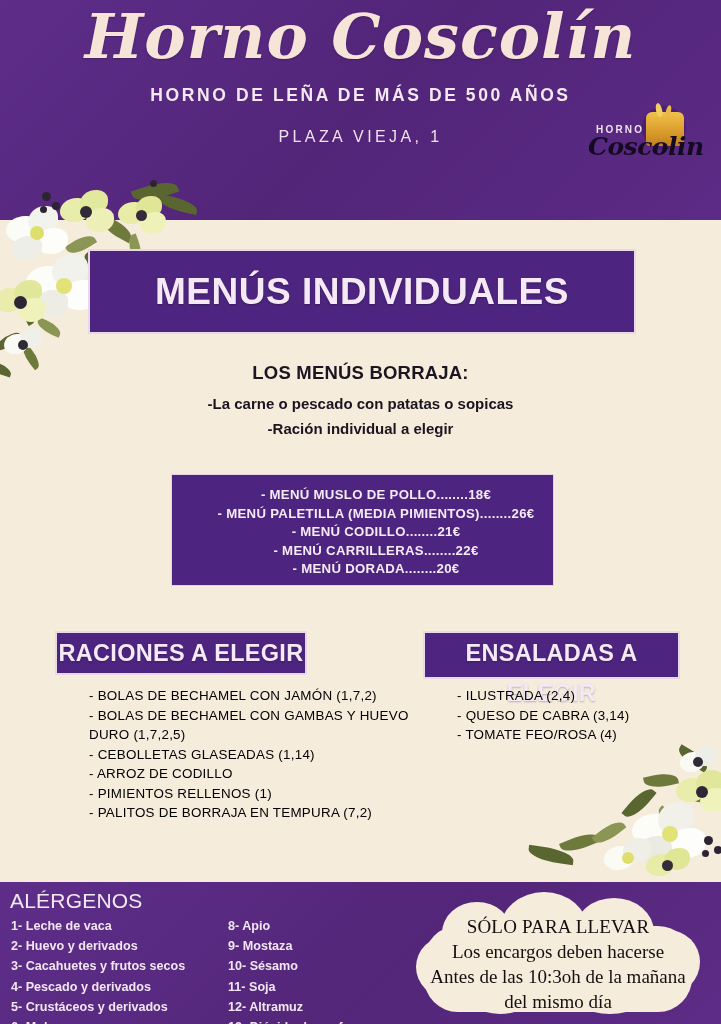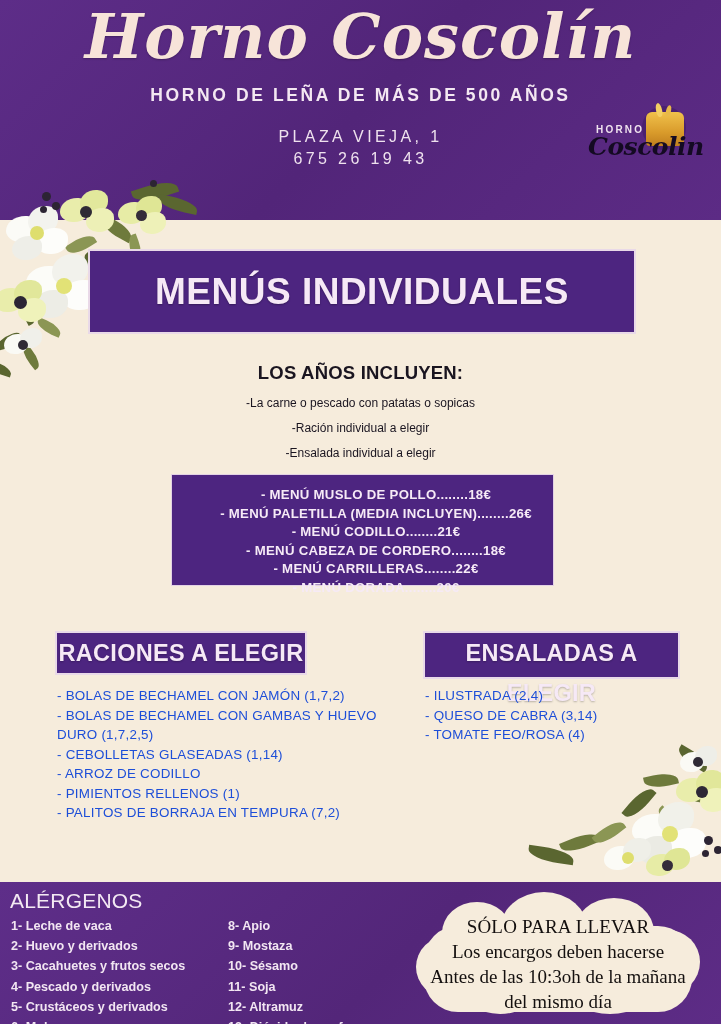--- a/index.html
+++ b/index.html
@@ -170,22 +170,22 @@
     text-align: center;
     color: #1a1520;
   }
   .includes .head {
     font-size: 18.5px;
     font-weight: 700;
     letter-spacing: 0.2px;
     margin-bottom: 7px;
   }
   .includes .line {
-    font-size: 12px;
-    font-weight: 400;
+    font-size: 15px;
+    font-weight: 700;
     line-height: 25px;
   }
 
   
   .price-box {
     position: absolute;
     left: 171px; top: 474px;
     width: 383px; height: 112px;
     background: #4d2580;
     border: 1px solid #e3d2e4;
@@ -217,21 +217,21 @@
     color: #f6e9f6;
     letter-spacing: 0.3px;
     text-shadow: 0 1px 2px rgba(0,0,0,.25);
   }
   #box-raciones { left: 55px; top: 631px; width: 252px; height: 44px; }
   #box-raciones .sec-box-text { line-height: 40px; }
   #box-ensaladas { left: 423px; top: 631px; width: 257px; height: 48px; }
   #box-ensaladas .sec-box-text { line-height: 40px; }
 
   
-  .item-list { position: absolute; color: #1d4ed8; }
+  .item-list { position: absolute; color: #000000; margin-left: 32px; }
   #list-raciones { left: 57px; top: 686px; width: 350px; }
   #list-ensaladas { left: 425px; top: 686px; width: 265px; }
   .item {
     font-size: 13.4px;
     font-weight: 500;
     letter-spacing: 0.25px;
     line-height: 19.5px;
     white-space: pre-wrap;
   }
 
@@ -301,21 +301,20 @@
 </style>
 </head>
 <body>
 
 <div id="poster">
 
   <div class="header-band">
     <div class="brand-script">Horno Coscolín</div>
     <div class="brand-tagline">HORNO DE LEÑA DE MÁS DE 500 AÑOS</div>
     <div class="addr l1">PLAZA VIEJA, 1</div>
-    <div class="addr l2">675 26 19 43</div>
 
     <div class="logo-badge">
       <div class="logo-blob"></div>
       <div class="logo-bread"></div>
       <div class="logo-horno">HORNO</div>
       <div class="logo-script">Coscolin</div>
     </div>
   </div>
 
   <div class="floral" style="left:-18px; top:176px; width:220px; height:205px;">
@@ -418,31 +417,29 @@
     <div class="berry" style="left:184px; top:96px; width:9px; height:9px;"></div>
     <div class="berry" style="left:194px; top:106px; width:8px; height:8px;"></div>
     <div class="berry" style="left:182px; top:110px; width:7px; height:7px;"></div>
   </div>
 
   <div class="title-box">
     <div class="title-box-text">MENÚS INDIVIDUALES</div>
   </div>
 
   <div class="includes">
-    <div class="head">LOS AÑOS INCLUYEN:</div>
+    <div class="head">LOS MENÚS BORRAJA:</div>
     <div class="line">-La carne o pescado con patatas o sopicas</div>
     <div class="line">-Ración individual a elegir</div>
-    <div class="line">-Ensalada individual a elegir</div>
   </div>
 
   <div class="price-box">
     <div class="price-line">- MENÚ MUSLO DE POLLO........18€</div>
-    <div class="price-line">- MENÚ PALETILLA (MEDIA INCLUYEN)........26€</div>
+    <div class="price-line">- MENÚ PALETILLA (MEDIA PIMIENTOS)........26€</div>
     <div class="price-line">- MENÚ CODILLO........21€</div>
-    <div class="price-line">- MENÚ CABEZA DE CORDERO........18€</div>
     <div class="price-line">- MENÚ CARRILLERAS........22€</div>
     <div class="price-line">- MENÚ DORADA........20€</div>
   </div>
 
   <div class="sec-box" id="box-raciones">
     <div class="sec-box-text">RACIONES A ELEGIR</div>
   </div>
   <div class="item-list" id="list-raciones">
     <div class="item">- BOLAS DE BECHAMEL CON JAMÓN (1,7,2)</div>
     <div class="item">- BOLAS DE BECHAMEL CON GAMBAS Y HUEVO DURO (1,7,2,5)</div>

